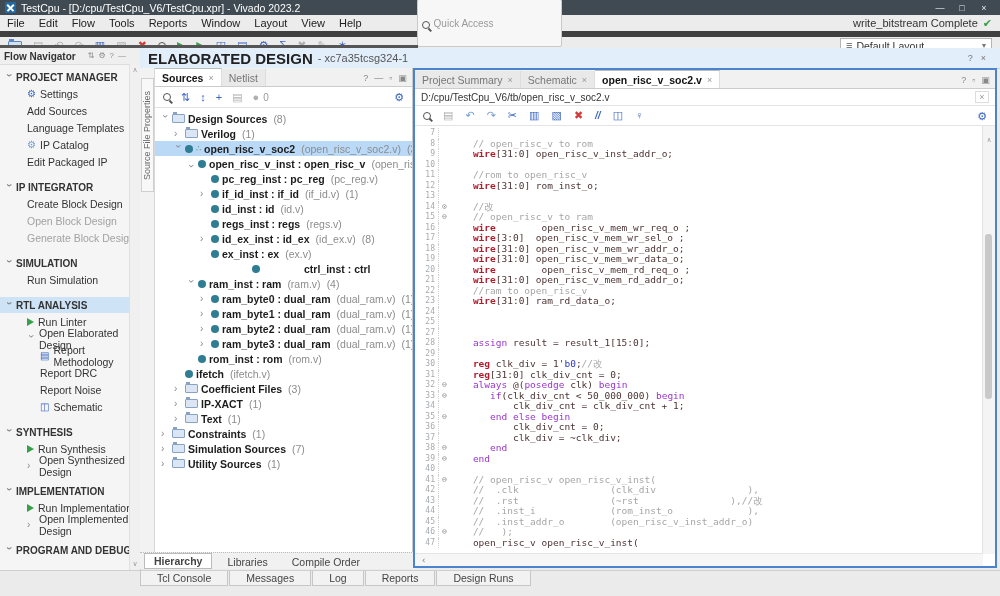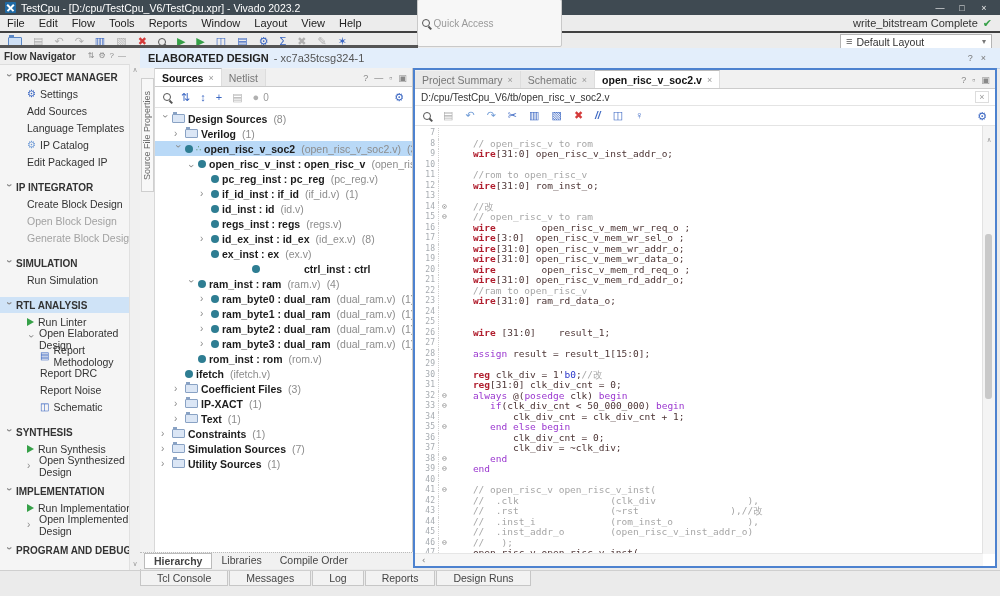--- a/index.html
+++ b/index.html
@@ -9,24 +9,24 @@
   .ti-blue{color:#3a66c2}.ti-lblue{color:#6f9bd6}.ti-gray{color:#b0b0b0}.ti-red{color:#d43a3a}
   .ti-green{color:#36a048}.ti-dark{color:#555}
   
   #titlebar{height:15px;background:#3f4a52;color:#fff;display:flex;align-items:center;padding:0 5px;font-size:10.5px;}
   .shape-logo{width:11px;height:11px;background:#1f6aa5;position:relative;margin-right:5px;border-radius:1px;}
   .shape-logo::before,.shape-logo::after{content:"";position:absolute;left:1px;top:5px;width:9px;height:1.6px;background:#fff;}
   .shape-logo::before{transform:rotate(45deg)}.shape-logo::after{transform:rotate(-45deg)}
   #titlebar .spacer{flex:1}
   .winbtn{width:22px;text-align:center;color:#e8e8e8;font-size:9px;cursor:default;}
   
-  #menubar{height:16px;background:#ececec;display:flex;align-items:center;border-bottom:2px solid #404040;}
+  #menubar{height:16px;background:#ececec;display:flex;align-items:center;border-bottom:6px solid #404040;}
   .menu-item{padding:0 7px;color:#222;}
   #quickaccess{margin-left:48px;width:135px;height:12px;background:#f7f7f7;border:1px solid #c9c9c9;border-radius:2px;
-      display:flex;align-items:center;gap:4px;padding:17px 4px;color:#9a9a9a;font-size:10px;}
+      display:flex;align-items:flex-end;gap:4px;padding:17px 4px;color:#9a9a9a;font-size:10px;}
   #menubar .right{margin-left:auto;display:flex;align-items:center;gap:5px;padding-right:8px;}
   
   #maintoolbar{height:17px;background:#ececec;display:flex;align-items:center;gap:11px;padding:0 8px;}
   #maintoolbar .ic{font-size:11px;}
   #maintoolbar .right{margin-left:auto;display:flex;align-items:center;}
   #layoutsel{background:#fff;border:1px solid #b5b5b5;height:13px;display:flex;align-items:center;gap:4px;padding:0 5px;min-width:140px;font-size:10.5px;color:#333;}
   #layoutsel .dd{margin-left:auto;color:#777;font-size:8px;}
   #darkstrip{position:absolute;left:0;top:45px;width:418px;height:3px;background:#555;}
   
   .shape-search{width:6px;height:6px;border:1.5px solid #555;border-radius:50%;position:relative;}
@@ -50,21 +50,21 @@
   .fn-sec:first-child{margin-top:4px;}
   .fn-head{height:16px;display:flex;align-items:center;gap:3px;padding-left:5px;font-weight:bold;font-size:10px;color:#333;}
   .fn-head.sel{background:#cfe3f7;}
   .fn-item{height:17px;display:flex;align-items:center;gap:4px;padding-left:27px;color:#333;font-size:10.5px;}
   .fn-item.ind1{padding-left:40px;}
   .fn-item.dis{color:#a2a2a2;}
   .fn-item .ic{font-size:10px;}
   
   #elab{position:absolute;left:140px;top:48px;right:0;height:20px;background:#e3eefb;border-bottom:1px solid #c3d4e8;
      display:flex;align-items:center;padding:0 8px;}
-  #elab .t{font-weight:bold;font-size:11px;color:#222;}
+  #elab .t{font-weight:bold;font-size:15px;color:#222;}
   #elab .p{color:#555;margin-left:5px;}
   #elab .right{margin-left:auto;color:#777;display:flex;gap:8px;font-size:9px;padding-right:6px;}
   
   #sources{position:absolute;left:140px;top:68px;width:272px;bottom:44px;background:#fff;border-right:1px solid #c9c9c9;display:flex;}
   #srcstrip{width:14px;background:#f2f2f2;border-right:1px solid #d8d8d8;display:flex;justify-content:center;}
   #srcstrip .sidetab{margin-top:10px;height:112px;border:1px solid #cfcfcf;background:#f8f8f8;writing-mode:vertical-rl;
       transform:rotate(180deg);font-size:9px;color:#666;text-align:center;line-height:11px;}
   #srcmain{flex:1;display:flex;flex-direction:column;min-width:0;}
   .tabrow{height:18px;background:#f1f1f1;border-bottom:1px solid #ccc;display:flex;align-items:flex-end;}
   .tab{height:17px;display:flex;align-items:center;gap:5px;padding:0 7px;color:#777;font-size:10.5px;border-right:1px solid #ddd;background:#e9e9e9;}
@@ -75,21 +75,21 @@
   #srctoolbar .ic{font-size:11px;}
   #srctoolbar .badge{color:#9a9a9a;font-size:10px;margin-left:-6px;}
   #srctoolbar .right{margin-left:auto;}
   #srctree{flex:1;overflow:hidden;padding-top:3px;}
   .trow{height:15px;display:flex;align-items:center;gap:3px;font-size:10.5px;white-space:nowrap;}
   .trow .lbl{font-weight:bold;color:#1c1c1c;}
   .trow .fil,.trow .cnt{color:#8c8c8c;margin-left:3px;}
   .trow.sel{background:#b9d9f7;}
   .hier{color:#3f7f3f;font-size:8px;}
   #srctabs{position:absolute;left:140px;top:552px;width:272px;height:16px;background:#f1f1f1;border-top:1px dotted #bbb;
-     display:flex;align-items:flex-start;padding-left:4px;gap:0;}
+     display:flex;align-items:flex-end;padding-left:4px;gap:6px;}
   .btab{padding:0 9px;height:14px;line-height:14px;font-size:10.5px;color:#444;}
   .btab.active{background:#fff;border:1px solid #bbb;font-weight:bold;}
   
   #editor{position:absolute;left:413px;top:68px;right:3px;bottom:28px;border:2px solid #4d82cf;background:#fff;
      display:flex;flex-direction:column;min-width:0;}
   #edpath{height:16px;display:flex;align-items:center;padding:0 6px;border-bottom:1px solid #e4e4e4;font-size:10px;color:#333;}
   #edpath .x{margin-left:auto;color:#999;border:1px solid #ddd;width:12px;text-align:center;font-size:9px;}
   #edtoolbar{height:19px;display:flex;align-items:center;gap:12px;padding:0 8px;border-bottom:1px solid #e4e4e4;}
   #edtoolbar .ic{font-size:11px;}
   #edtoolbar .cmt{font-weight:bold;font-style:italic;font-size:10px;}
@@ -628,25 +628,20 @@
           <span class="ln">24</span>
           <span class="mk"></span>
           <span class="ct"></span>
         </div>
         <div class="cl">
           <span class="ln">25</span>
           <span class="mk"></span>
           <span class="ct"></span>
         </div>
         <div class="cl">
-          <span class="ln">26</span>
-          <span class="mk"></span>
-          <span class="ct"><span class="sy-t">    </span><span class="sy-k">wire</span><span class="sy-t"> [31:0]    result_1;</span></span>
-        </div>
-        <div class="cl">
           <span class="ln">27</span>
           <span class="mk"></span>
         </div>
         <div class="cl">
           <span class="ln">28</span>
           <span class="mk"></span>
           <span class="ct"><span class="sy-t">    </span><span class="sy-p">assign</span><span class="sy-t"> result = result_1[15:0];</span></span>
         </div>
         <div class="cl">
           <span class="ln">29</span>

